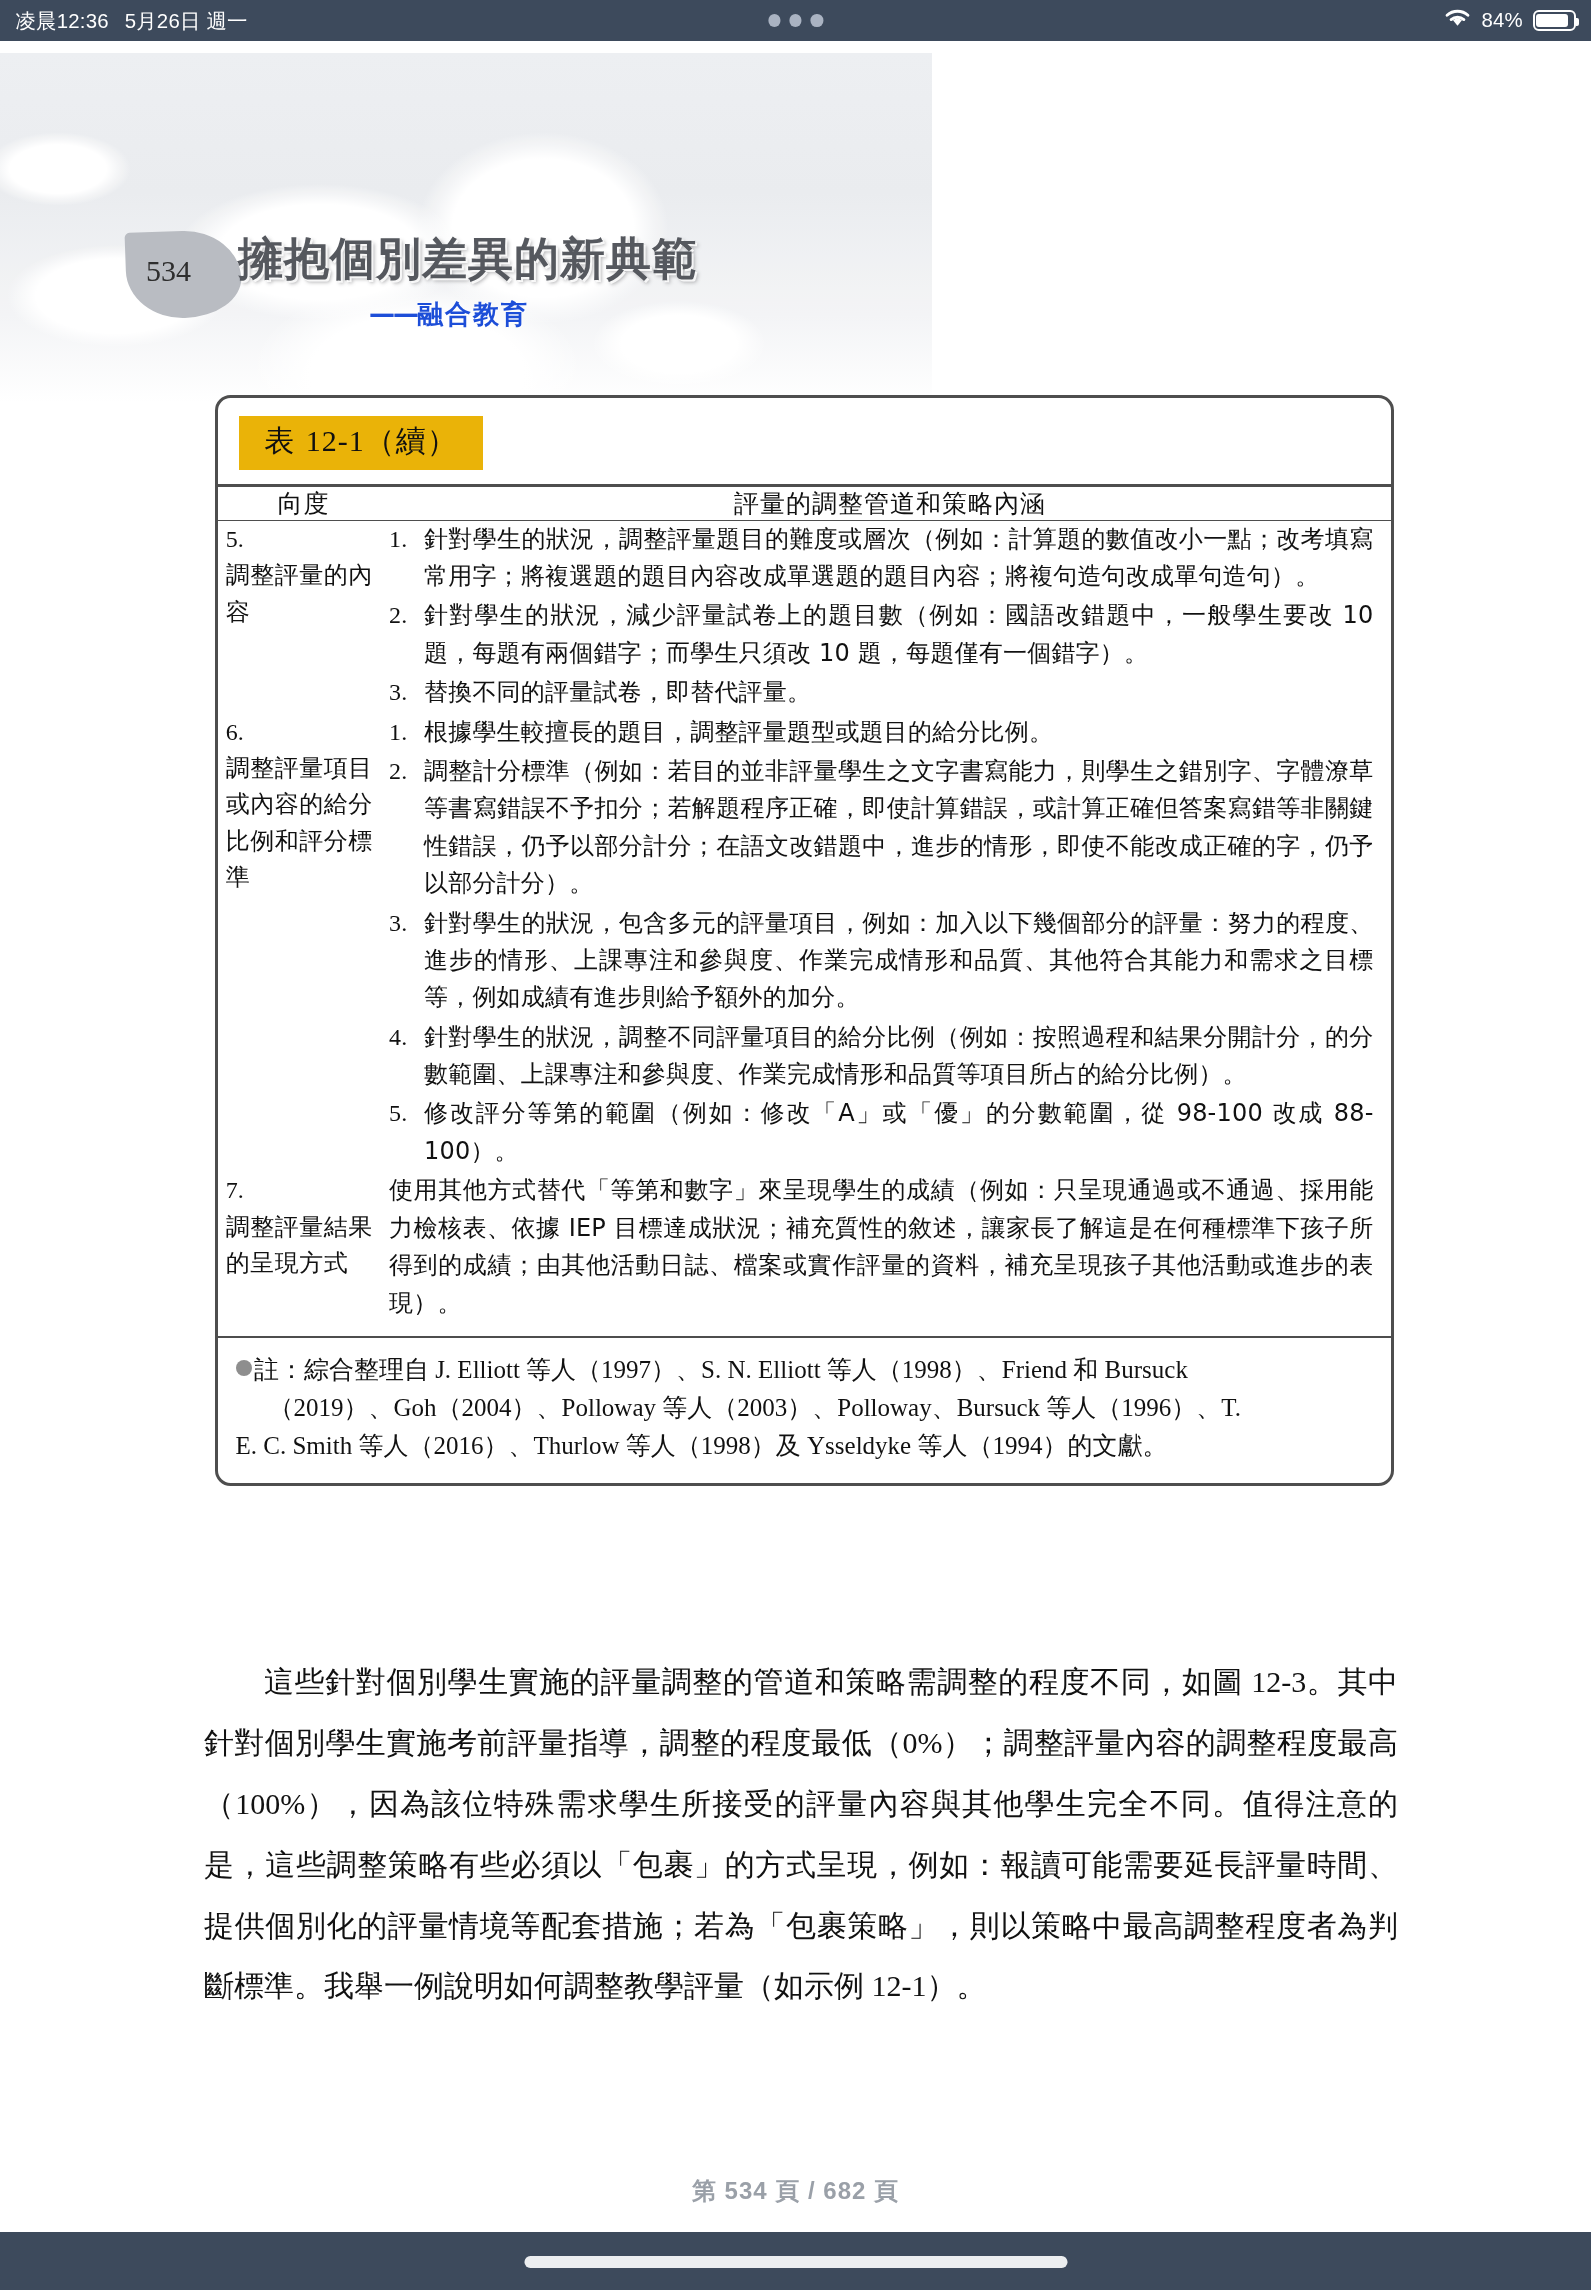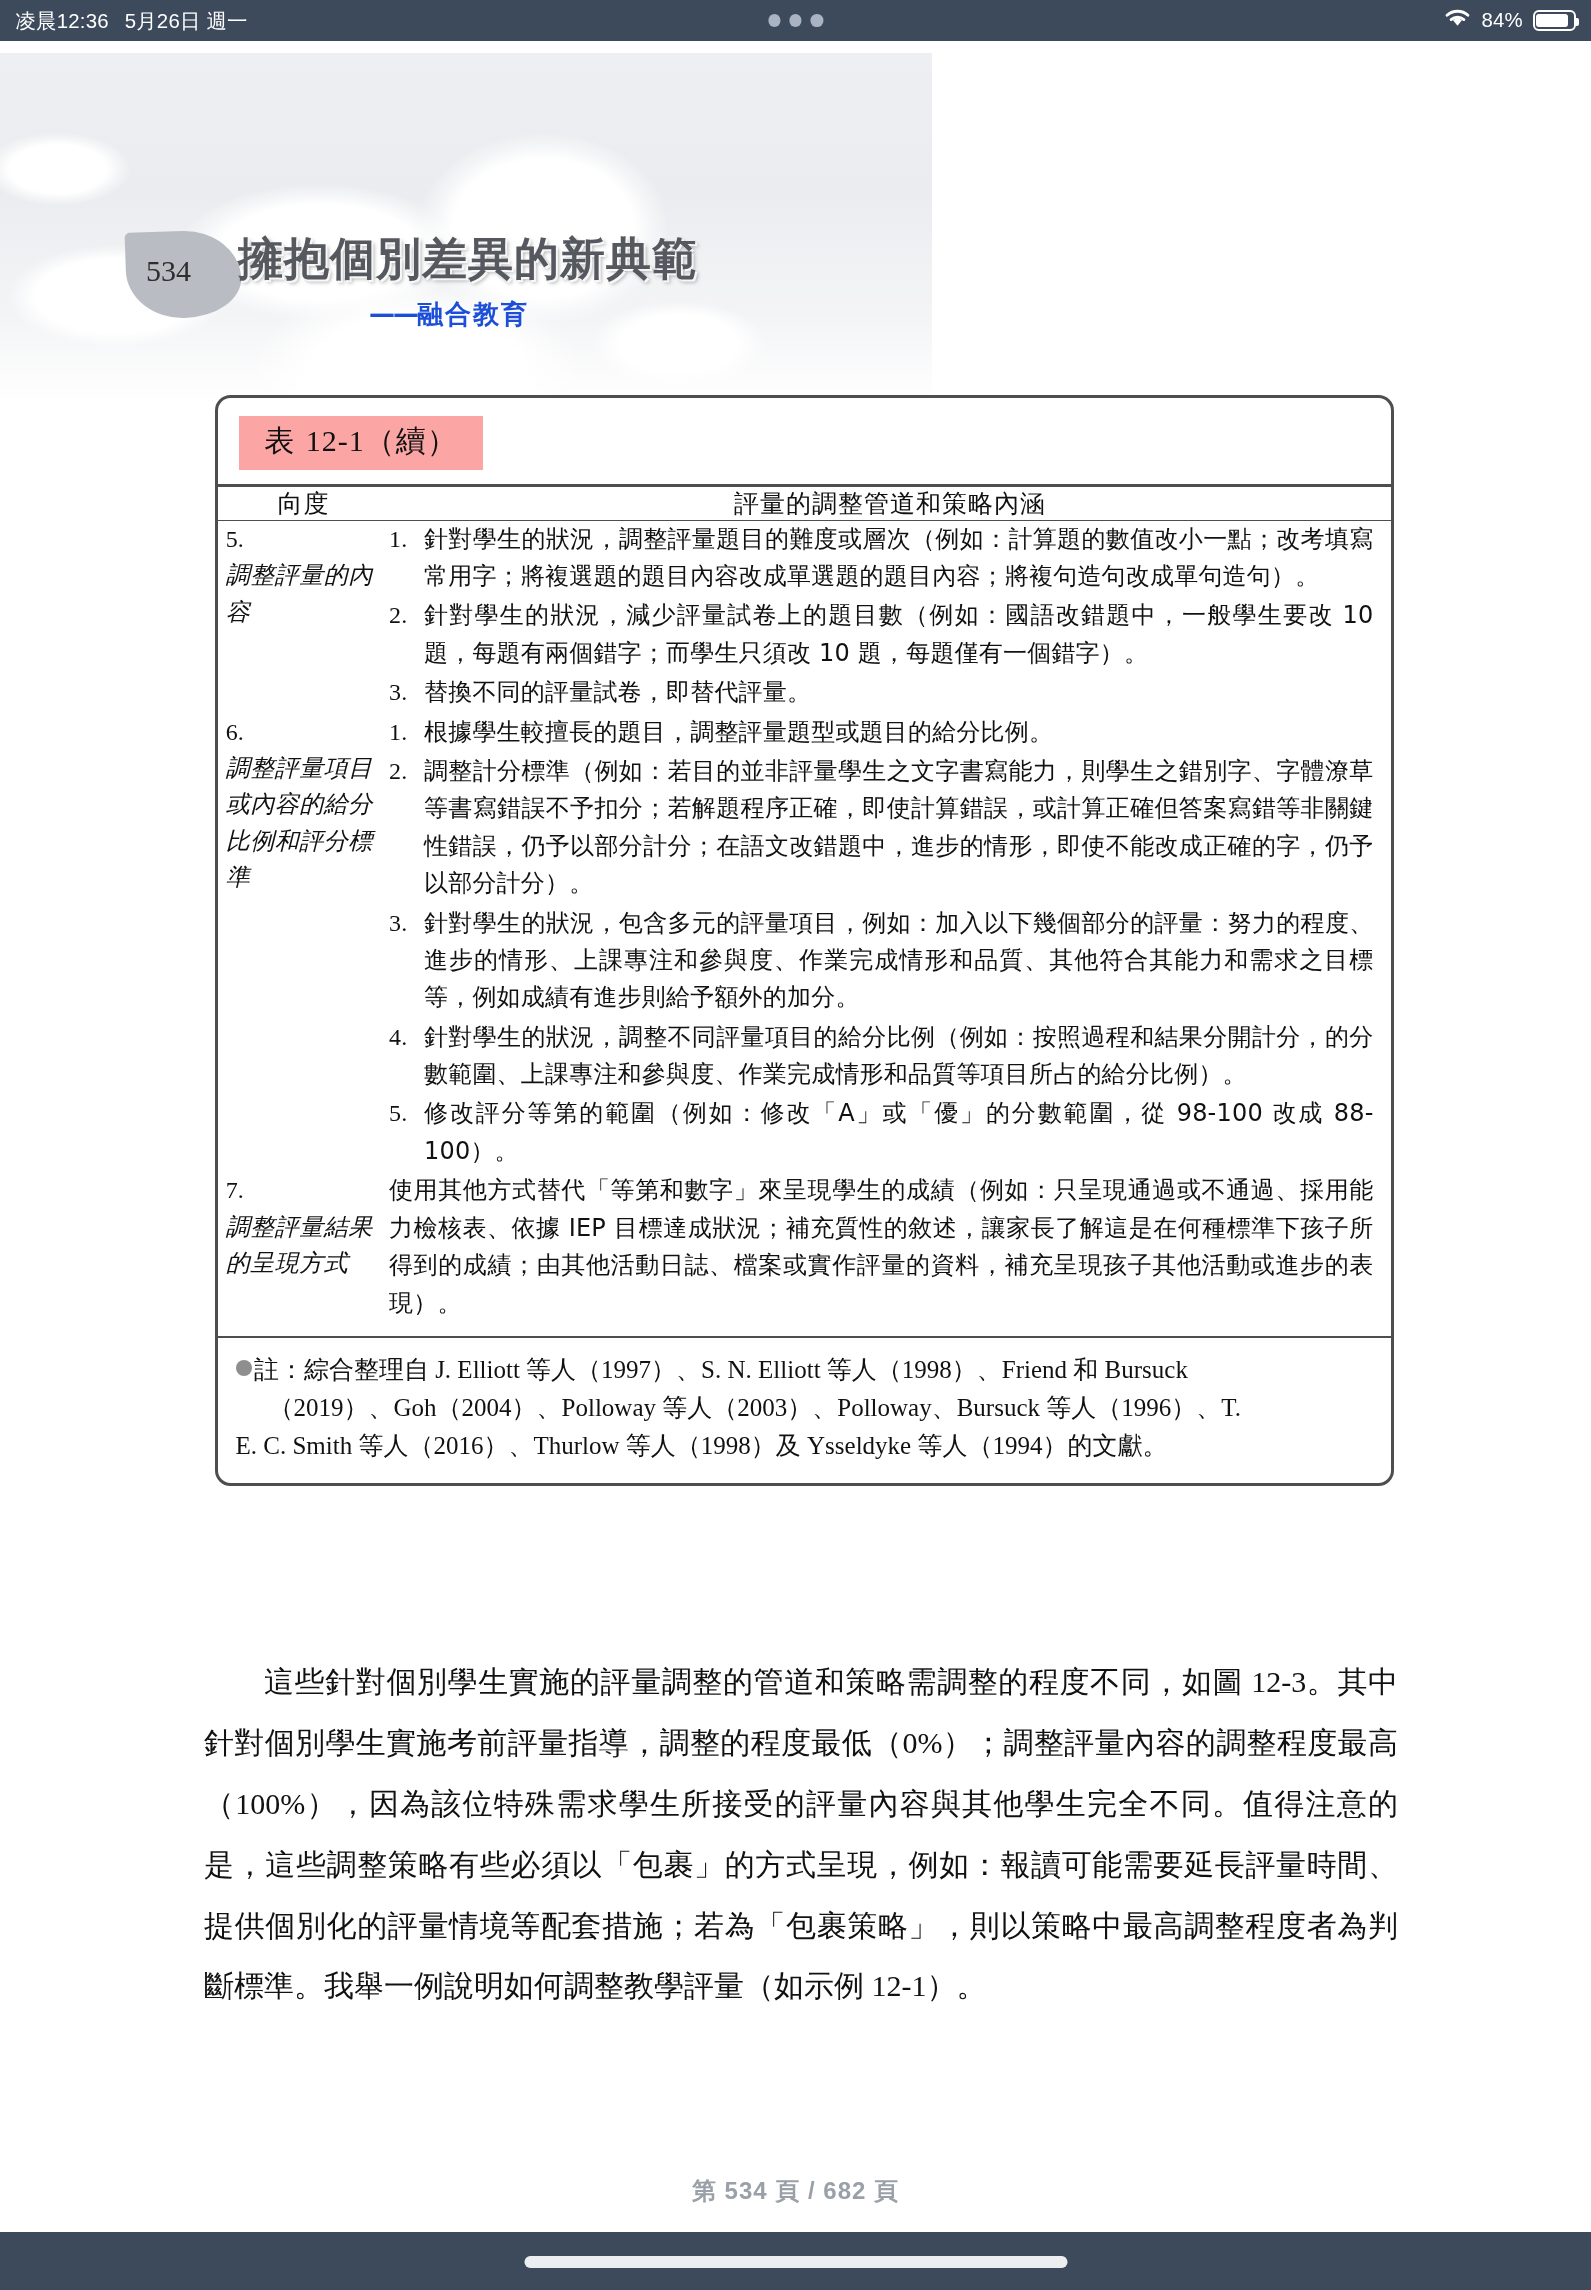--- a/index.html
+++ b/index.html
@@ -73,21 +73,21 @@
   }
   .booksub .dash{ letter-spacing:-1.9px; }
 
   
   .tablebox{
     position:absolute; left:215px; top:354px; width:1179px;
     border:3.9px solid #4e4e4e; border-radius:15.5px; background:#ffffff;
   }
   .caption-row{ padding:17.5px 0 13.6px 21.3px; }
   .caption{
-    display:inline-block; background:#fca5a5; color:#111;
+    display:inline-block; background:#eab308; color:#111;
     padding:5.8px 25px 7.8px 25px; font-size:30px;
     font-family:"Liberation Serif", serif; letter-spacing:1px;
   }
   .caption .lbl{ letter-spacing:2.9px; }
 
   table.t{ width:100%; border-collapse:collapse; table-layout:fixed; }
   table.t th, table.t td{ vertical-align:top; padding:0;margin-left:14px; }
   .thead-row th{
     border-top:3.9px solid #4e4e4e; border-bottom:1.9px solid #4e4e4e;
     font-weight:normal; font-size:25px; padding:8.7px 0 9.7px 0;
@@ -98,21 +98,21 @@
   .th-cont{ text-align:center; }
 
   .body-row td{ padding-top:9.7px; padding-bottom:9.7px; }
   .body-row.last td{ padding-bottom:13.6px; }
   .cell-dim{
     font-size:24px; line-height:1.52; color:#111;
     font-family:"DejaVu Sans", sans-serif;
     padding-left:7.8px !important; padding-right:3.9px !important;
   }
   .cell-dim .dnum{ display:inline-block; width:25px; font-family:"Liberation Serif",serif; }
-  .cell-dim .dtxt{ display:inline-block; vertical-align:top; letter-spacing:0.5px;font-style:italic; }
+  .cell-dim .dtxt{ display:inline-block; vertical-align:top; letter-spacing:0.5px; }
   .cell-cont{
     font-size:24px; line-height:1.56; color:#111;
     font-family:"DejaVu Sans", sans-serif;
     padding-right:17.5px !important; letter-spacing:0.2px;
   }
   ol.items{ list-style:none; }
   ol.items li{ display:flex; margin-bottom:1.9px; }
   ol.items li .n{ width:35px; flex:none; font-family:"Liberation Serif", serif; font-size:24px; }
   ol.items li .tx{ flex:1; text-align:justify; }
   .plaintext{ text-align:justify; }

